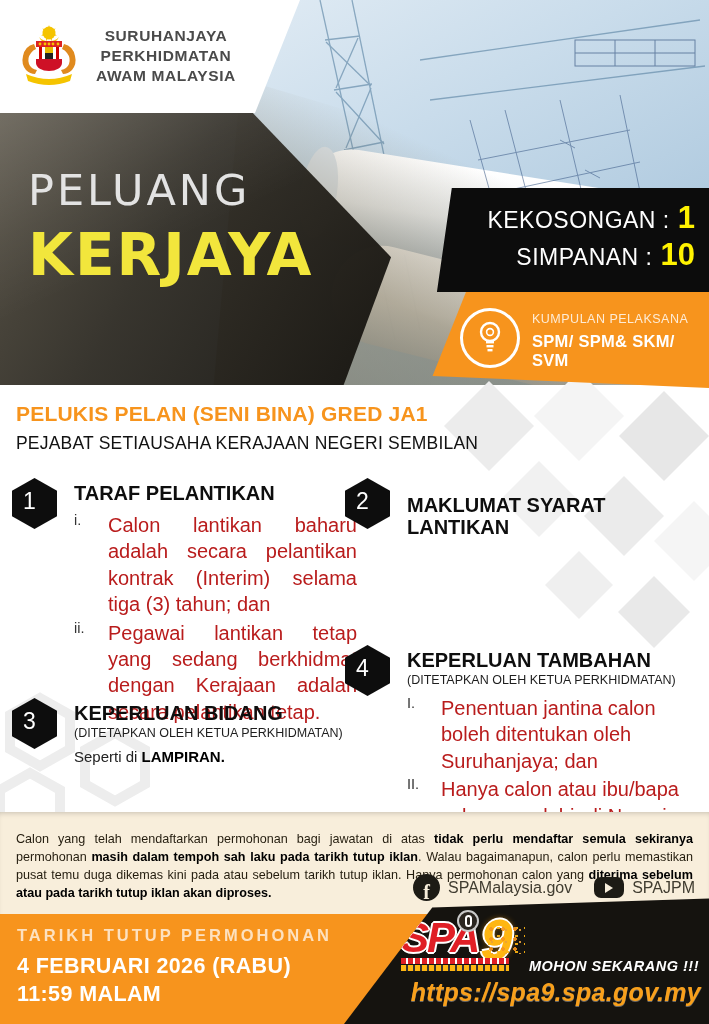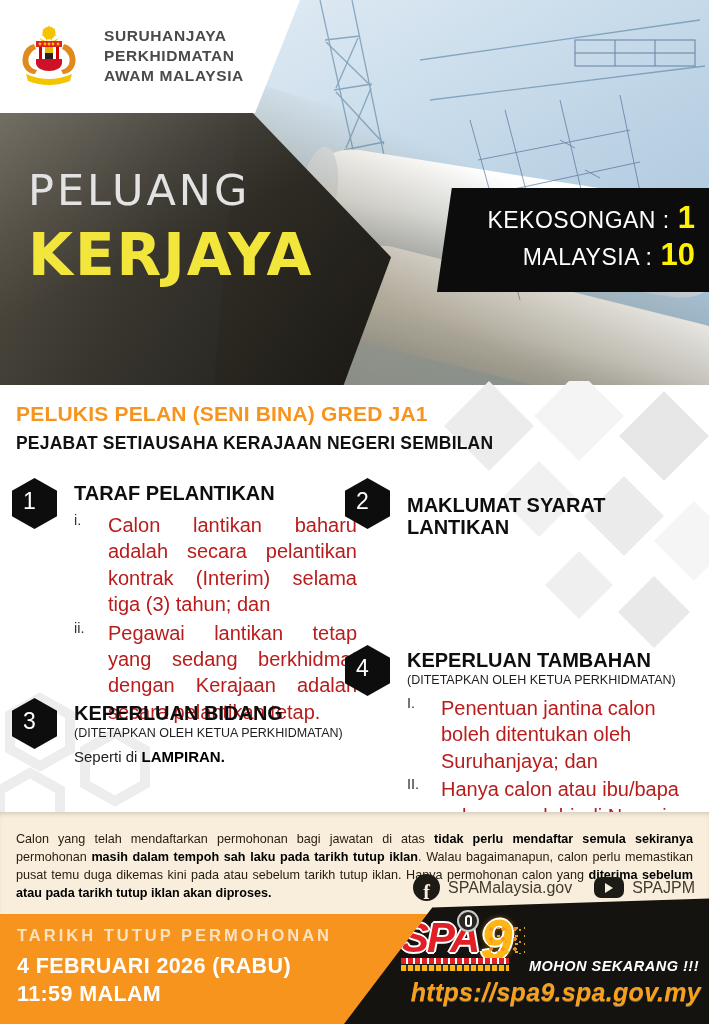--- a/index.html
+++ b/index.html
@@ -14,21 +14,21 @@
   .dark-wedge { position:absolute; left:0; top:113px; width:395px; height:272px;
     clip-path:polygon(0 0, 64% 0, 99% 53%, 87% 100%, 0 100%);
     background:linear-gradient(118deg, rgba(78,71,57,0.93) 0%, rgba(48,44,36,0.95) 42%, rgba(22,20,16,0.97) 100%); }
   .dark-wedge::after { content:""; position:absolute; inset:0; background:linear-gradient(155deg, rgba(255,255,255,0.16) 0%, rgba(255,255,255,0.05) 28%, rgba(0,0,0,0) 46%); }
   .banner-title { position:absolute; left:28px; top:165px; z-index:5; font-family:"DejaVu Sans", sans-serif; }
   .banner-title .line1 { display:block; font-size:43px; font-weight:400; letter-spacing:3px; color:#e3e3e3; }
   .banner-title .line2 { display:block; margin-top:6px; font-size:58px; font-weight:800; letter-spacing:2px; color:#F2E63C; }
 
   .header-white { position:absolute; left:0; top:0; width:300px; height:113px; background:#ffffff;
     clip-path:polygon(0 0, 100% 0, 85% 100%, 0 100%); z-index:6; }
-  .org { position:absolute; left:14px; top:24px; display:flex; align-items:center; gap:20px; z-index:7; }
+  .org { position:absolute; left:14px; top:24px; display:flex; align-items:center; gap:12px; z-index:7;text-align:center; }
   .org-name { font-size:15.5px; font-weight:700; letter-spacing:0.6px; color:#4a4a4a; line-height:1.3; }
 
   .crest { width:70px; height:64px; }
 
   .info-box { position:absolute; left:420px; top:188px; width:289px; height:104px; z-index:6;
     background:#0c0c0c; clip-path:polygon(11% 0, 100% 0, 100% 100%, 18% 100%, 3% 100%, 4% 136%); }
   .info-rows { position:absolute; right:14px; top:12px; text-align:left; }
   .info-row { display:flex; justify-content:flex-end; align-items:baseline; height:37px; }
   .info-label { color:#ffffff; font-size:23px; letter-spacing:0.5px; }
   .info-value { color:#FFF200; font-size:31px; font-weight:700; margin-left:8px; }
@@ -39,21 +39,21 @@
   .group-text { position:absolute; left:108px; top:24px; }
   .group-label { font-size:12.5px; color:rgba(255,255,255,0.82); letter-spacing:0.5px; }
   .group-value { font-size:16.5px; color:#ffffff; font-weight:700; margin-top:6px; letter-spacing:0.3px; }
 
   
   .bodyarea { position:absolute; left:0; top:385px; width:709px; height:427px; background:#ffffff; }
   .mosaic { position:absolute; right:0; top:-4px; pointer-events:none; }
   .hexmark { position:absolute; left:0; bottom:-6px; pointer-events:none; }
 
   .job-title { position:absolute; left:16px; top:17px; font-size:21px; font-weight:700; color:#F7941D; letter-spacing:0.2px; }
-  .job-dept { position:absolute; left:16px; top:48px; font-size:17.5px; font-weight:700; color:#121212; letter-spacing:0.2px; }
+  .job-dept { position:absolute; left:16px; top:48px; font-size:17.5px; font-weight:400; color:#121212; letter-spacing:0.2px; }
 
   .section { position:absolute; }
   .sec1 { left:12px; top:93px; width:345px; }
   .sec2 { left:345px; top:93px; width:360px; }
   .sec3 { left:12px; top:313px; width:345px; }
   .sec4 { left:345px; top:260px; width:360px; }
 
   .hexbadge { position:absolute; left:0; top:0; width:45px; height:51px; background:#0d0d0d;
     clip-path:polygon(50% 0%, 100% 25%, 100% 75%, 50% 100%, 0% 75%, 0% 25%);
     display:flex; align-items:center; justify-content:center; }
@@ -220,26 +220,41 @@
       </div>
     </div>
 
     <div class="info-box">
       <div class="info-rows">
         <div class="info-row">
           <span class="info-label">KEKOSONGAN :</span>
           <span class="info-value">1</span>
         </div>
         <div class="info-row">
-          <span class="info-label">MALAYSIA :</span>
+          <span class="info-label">SIMPANAN :</span>
           <span class="info-value">10</span>
         </div>
       </div>
     </div>
 
+    <div class="group-band">
+      <div class="bulb-wrap">
+        <svg width="26" height="34" viewBox="0 0 26 34">
+          <circle cx="13" cy="11" r="9" fill="none" stroke="#ffffff" stroke-width="2.4"></circle>
+          <circle cx="13" cy="11" r="3.4" fill="none" stroke="#ffffff" stroke-width="1.6"></circle>
+          <rect x="9" y="20" width="8" height="2.4" fill="#ffffff"></rect>
+          <rect x="9.5" y="24" width="7" height="2.4" fill="#ffffff"></rect>
+          <rect x="10.5" y="28" width="5" height="2.4" fill="#ffffff"></rect>
+        </svg>
+      </div>
+      <div class="group-text">
+        <div class="group-label">KUMPULAN PELAKSANA</div>
+        <div class="group-value">SPM/ SPM&amp; SKM/ SVM</div>
+      </div>
+    </div>
   </div>
 
   <div class="bodyarea">
 
     <svg class="mosaic" width="280" height="280" viewBox="0 0 280 280">
       <g>
         <path d="M60 0 l45 45 -45 45 -45 -45z" fill="#ececec"></path>
         <path d="M150 -10 l45 45 -45 45 -45 -45z" fill="#f4f4f4"></path>
         <path d="M235 10 l45 45 -45 45 -45 -45z" fill="#e7e7e7"></path>
         <path d="M110 80 l38 38 -38 38 -38 -38z" fill="#f1f1f1"></path>

